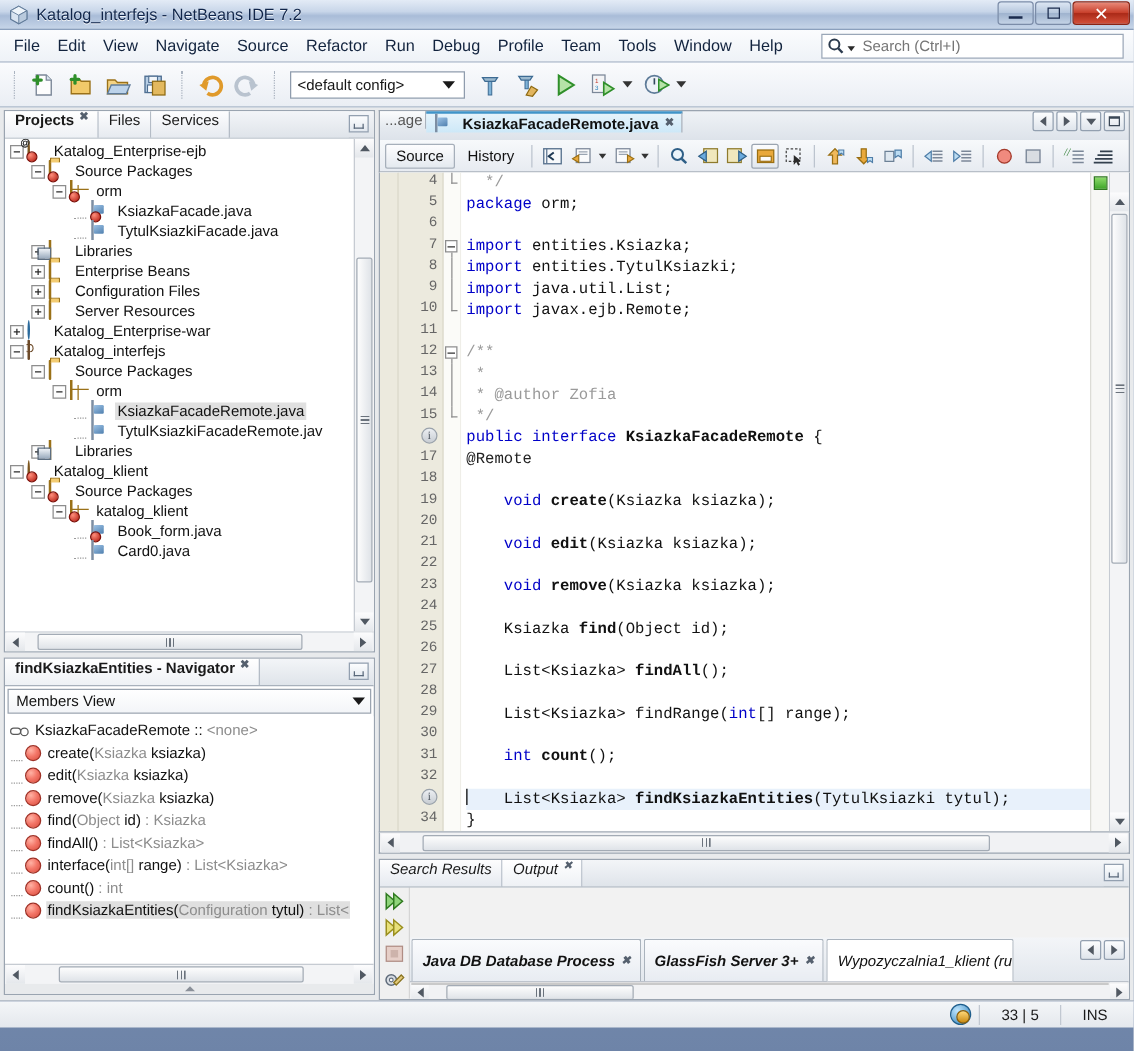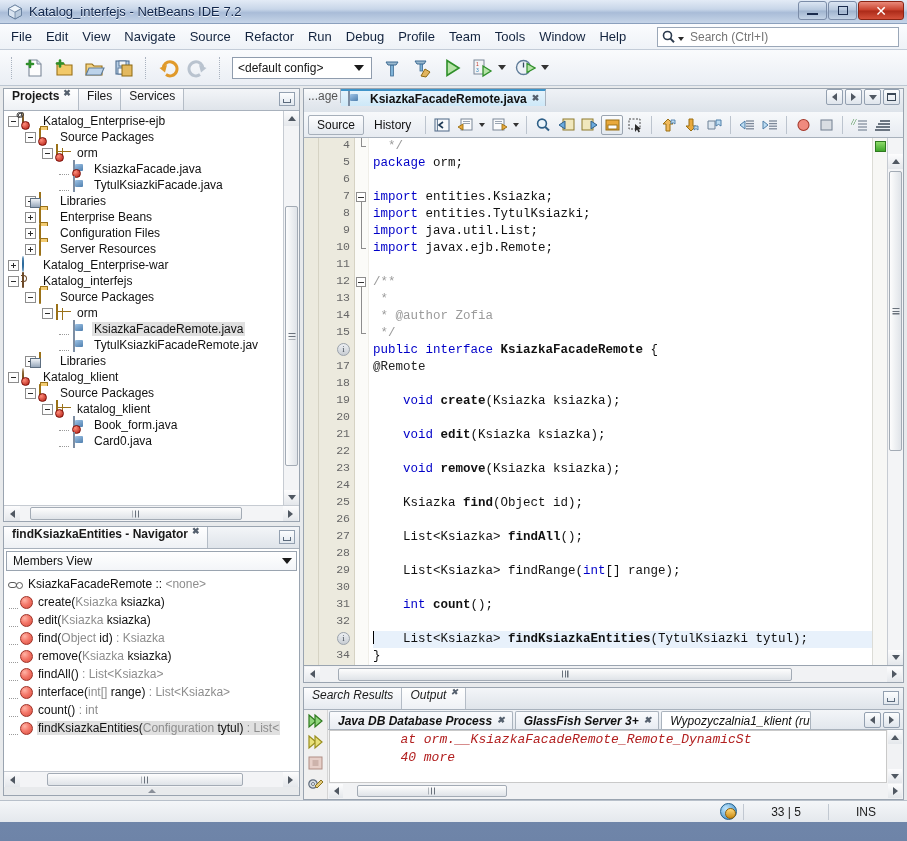--- a/index.html
+++ b/index.html
@@ -390,23 +390,24 @@
   .outpanel { height: 113px; flex: 0 0 auto; margin-top: 4px; font-style: italic; }
   .out-body { flex: 1 1 auto; display: flex; min-height: 0; background: #f2f2f2; }
   .out-side {
     width: 24px; flex: 0 0 auto; background: #f0f0f0;
     border-right: 1px solid #d5d5d5;
     display: flex; flex-direction: column; align-items: center; padding-top: 3px; gap: 4px;
   }
   .oside-ic { width: 18px; height: 17px; position: relative; }
   .out-main { flex: 1 1 auto; display: flex; flex-direction: column; min-width: 0; }
   .out-tabs {
-    height: 20px; flex: 0 0 auto; display: flex; align-items: stretch;
+    height: 36px; flex: 0 0 auto; display: flex; align-items: stretch;
     background: linear-gradient(180deg,#f3f5f8,#e2e7ed);
     border-bottom: 1px solid #aab3bd;
+    margin-top: 40px;
   }
   .otab {
     display:flex; align-items:center; gap:5px; padding: 0 8px;
     font-size: 12px; border: 1px solid #aab3bd; border-bottom: 0; border-radius: 2px 2px 0 0;
     background: linear-gradient(180deg,#fafbfd,#e8ecf2); margin: 1px 1px 0 1px;
     white-space: nowrap; color:#111;
   }
   .otab.bold { font-weight: bold; }
   .otab.active { background: #fff; }
   .otab-filler { flex: 1 1 auto; }
@@ -421,21 +422,21 @@
 
   
   .statusbar {
     height: 22px; display: flex; align-items: center;
     background: linear-gradient(180deg,#f4f6f8,#e4e8ed);
     border-top: 1px solid #b8c0ca;
     font-size: 12px; color: #1a1a1a;
     padding: 0 4px;
   }
   .st-spacer { flex: 1 1 auto; }
-  .st-cell { padding: 0 27px; border-left: 1px solid #c1c8d1; height: 16px; display:flex; align-items:center; }
+  .st-cell { padding: 0 17px; border-left: 1px solid #c1c8d1; height: 16px; display:flex; align-items:center; }
   .st-ic { width: 17px; height: 17px; border-radius: 50%;
     background: radial-gradient(circle at 33% 30%, #bfe6ff, #2d7fb8);
     border: 1px solid #1e5e8c; position: relative; margin: 0 6px; }
   .st-ic::after { content:""; position:absolute; right:0; bottom:0; width:9px;height:9px;
     border-radius:50%; background: linear-gradient(180deg,#ffd97a,#c98a12); border:1px solid #8f5f06;}
 
   .bottom-grip { height: 8px; display:flex; align-items:center; justify-content:center; background:#e8eaec; }
   .bottom-grip::after { content:""; width:0;height:0;
     border-left:4px solid transparent;border-right:4px solid transparent;border-bottom:4px solid #8a9099; }
 </style>
@@ -788,26 +789,26 @@
               <span class="nlabel"><span class="tk-name n1">create(</span><span class="tk-type p1">Ksiazka</span><span class="tk-name n2"> ksiazka)</span><span class="tk-type r1"></span></span>
             </div>
             <div class="nrow">
               <span class="ndash"></span>
               <span class="ic-meth"></span>
               <span class="nlabel"><span class="tk-name n1">edit(</span><span class="tk-type p1">Ksiazka</span><span class="tk-name n2"> ksiazka)</span><span class="tk-type r1"></span></span>
             </div>
             <div class="nrow">
               <span class="ndash"></span>
               <span class="ic-meth"></span>
-              <span class="nlabel"><span class="tk-name n1">find(</span><span class="tk-type p1">Object</span><span class="tk-name n2"> id)</span><span class="tk-type r1"> : Ksiazka</span></span>
+              <span class="nlabel"><span class="tk-name n1">remove(</span><span class="tk-type p1">Ksiazka</span><span class="tk-name n2"> ksiazka)</span><span class="tk-type r1"></span></span>
             </div>
             <div class="nrow">
               <span class="ndash"></span>
               <span class="ic-meth"></span>
-              <span class="nlabel"><span class="tk-name n1">remove(</span><span class="tk-type p1">Ksiazka</span><span class="tk-name n2"> ksiazka)</span><span class="tk-type r1"></span></span>
+              <span class="nlabel"><span class="tk-name n1">find(</span><span class="tk-type p1">Object</span><span class="tk-name n2"> id)</span><span class="tk-type r1"> : Ksiazka</span></span>
             </div>
             <div class="nrow">
               <span class="ndash"></span>
               <span class="ic-meth"></span>
               <span class="nlabel"><span class="tk-name n1">findAll()</span><span class="tk-type p1"></span><span class="tk-name n2"></span><span class="tk-type r1"> : List&lt;Ksiazka&gt;</span></span>
             </div>
             <div class="nrow">
               <span class="ndash"></span>
               <span class="ic-meth"></span>
               <span class="nlabel"><span class="tk-name n1">interface(</span><span class="tk-type p1">int[]</span><span class="tk-name n2"> range)</span><span class="tk-type r1"> : List&lt;Ksiazka&gt;</span></span>

